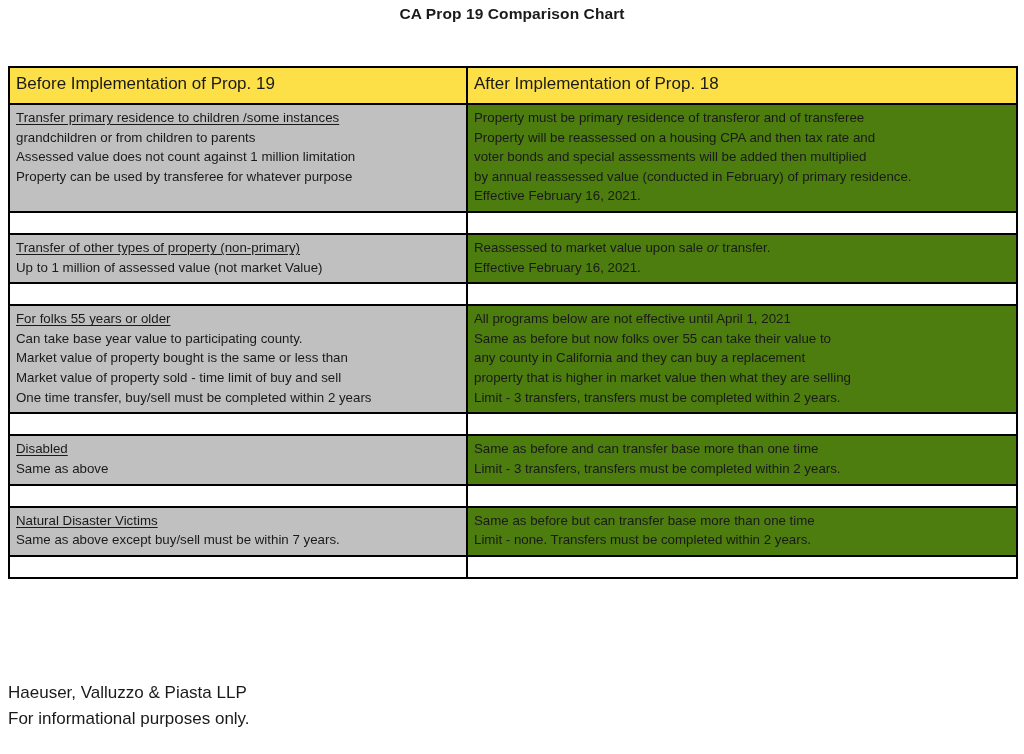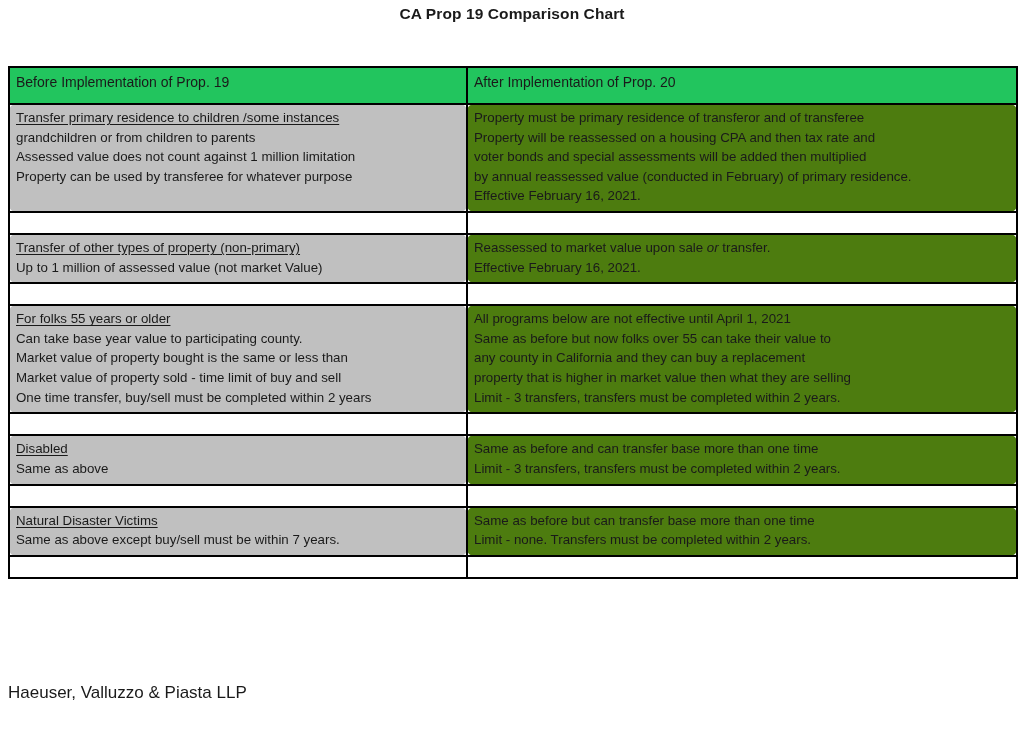--- a/index.html
+++ b/index.html
@@ -43,34 +43,33 @@
   #comparison-table td {
     padding: 0;
     vertical-align: top;
     border: 2px solid #000000;
   }
   .col-before { width: 458px; }
   .col-after  { width: 550px; }
 
   
   .header-cell {
-    font-size: 14px;
+    font-size: 17px;
     font-weight: 400;
     line-height: 1.0;
     padding: 7px 6px 8px 6px !important;
-    background: #22c55e;
+    background: #fde047;
     height: 20px;
   }
 
   
   .cell {
     padding: 3px 6px 5px 6px !important;
     font-size: 13.3px;
     line-height: 1.475;
-    border-radius: 7px;
   }
   .cell.gray   { background: #c0c0c0; }
   .cell.yellow { background: #4d7c0f; }
 
   .cell .line { white-space: nowrap; }
   .cell .line.u {
     text-decoration: underline;
     text-underline-offset: 2px;
   }
   .cell .line em { font-style: italic; }
@@ -98,21 +97,21 @@
 <div id="doc-title">CA Prop 19 Comparison Chart</div>
 
 <table id="comparison-table">
   <colgroup>
     <col class="col-before">
     <col class="col-after">
   </colgroup>
   <tbody id="table-body">
       <tr>
         <td class="header-cell">Before Implementation of Prop. 19</td>
-        <td class="header-cell">After Implementation of Prop. 20</td>
+        <td class="header-cell">After Implementation of Prop. 18</td>
       </tr>
       <tr>
         <td class="cell gray">
           <div class="line u">Transfer primary residence to children /some instances</div>
           <div class="line">grandchildren or from children to parents</div>
           <div class="line">Assessed value does not count against 1 million limitation</div>
           <div class="line">Property can be used by transferee for whatever purpose</div>
         </td>
         <td class="cell yellow">
           <div class="line">Property must be primary residence of transferor and of transferee</div>
@@ -186,13 +185,14 @@
       </tr>
       <tr>
         <td class="spacer-cell">&nbsp;</td>
         <td class="spacer-cell">&nbsp;</td>
       </tr>
     </tbody>
 </table>
 
 <div id="footer">
   <div>Haeuser, Valluzzo &amp; Piasta LLP</div>
+  <div>For informational purposes only.</div>
 </div>
 
 </body></html>

